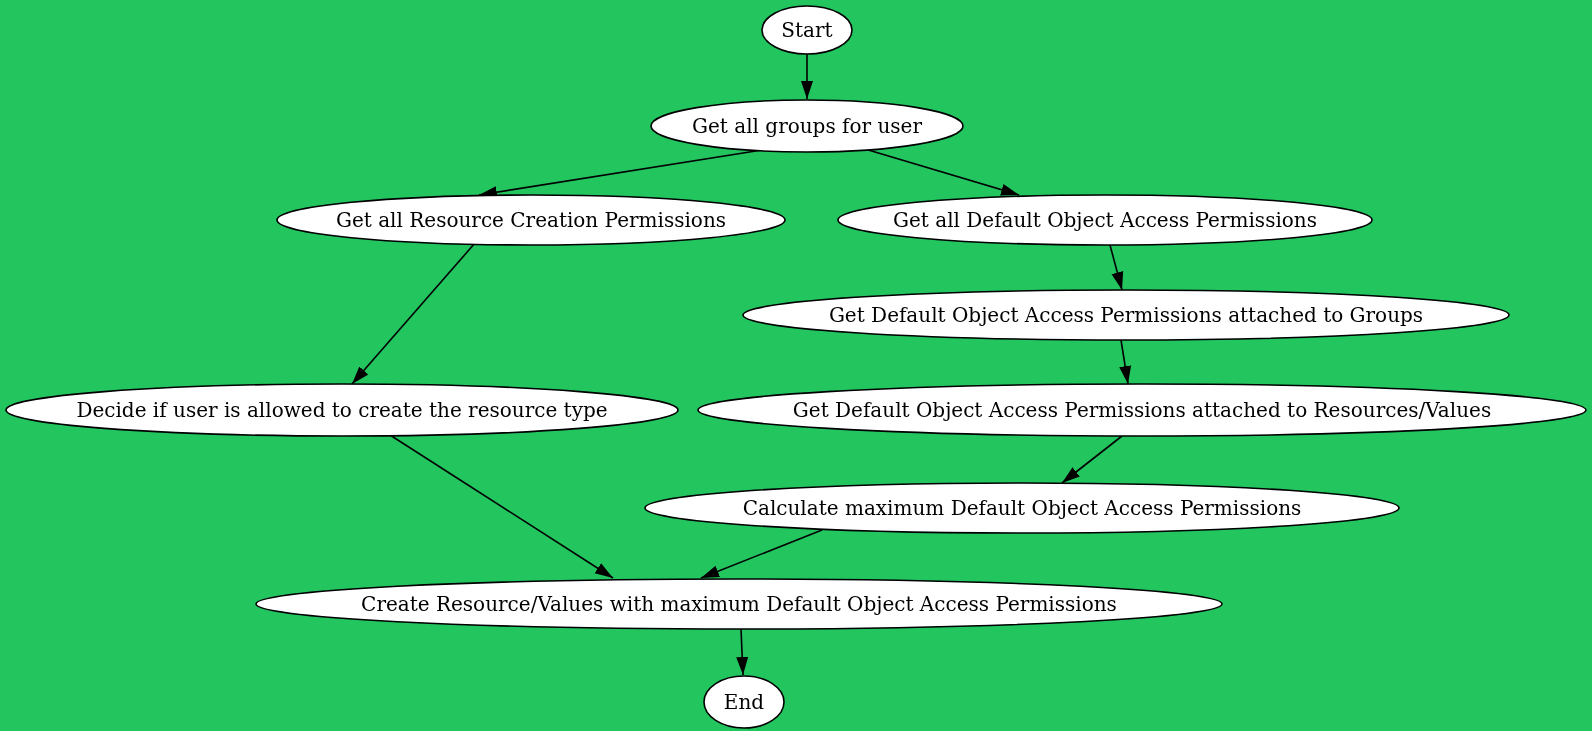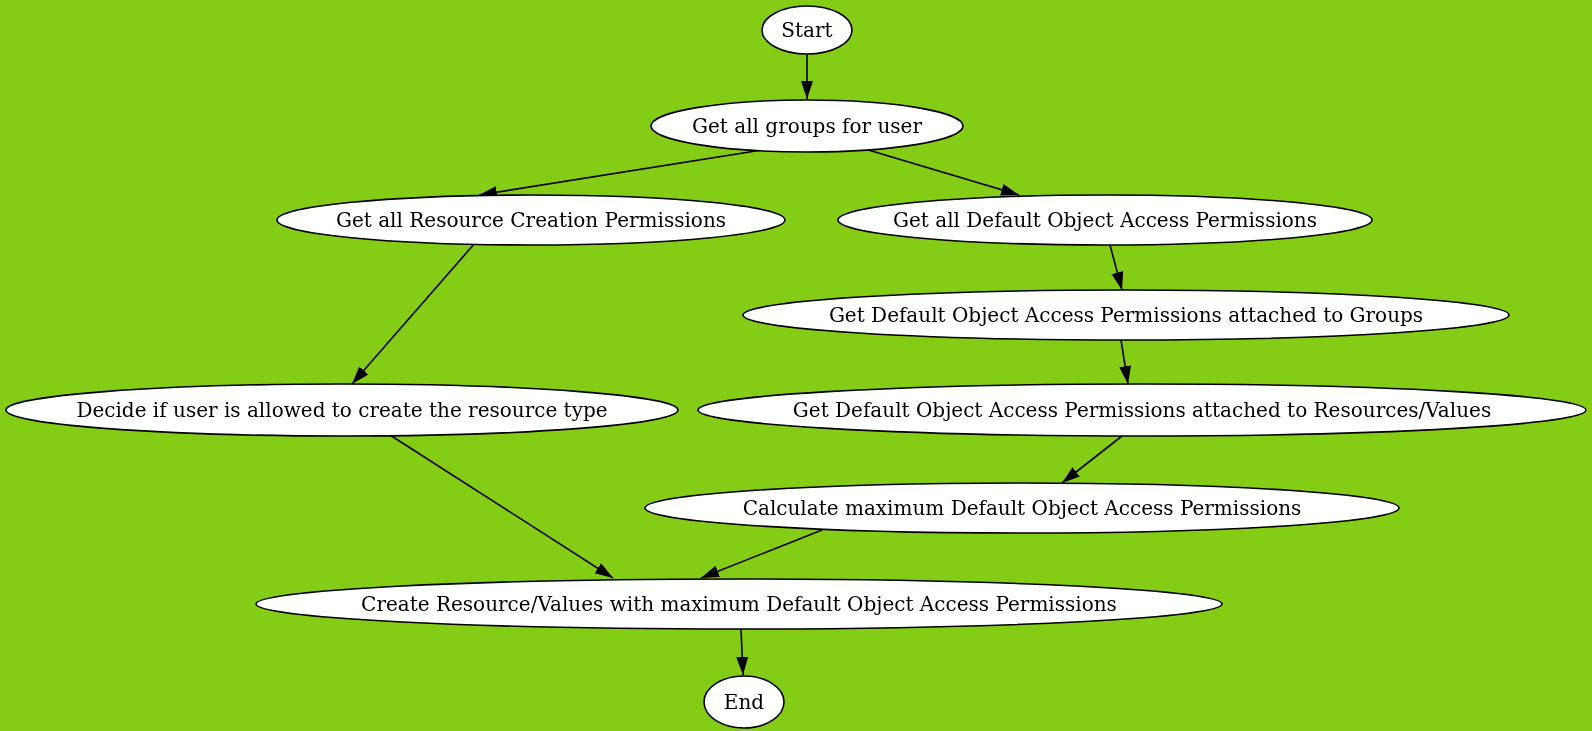--- a/index.html
+++ b/index.html
@@ -4,21 +4,21 @@
 <style>
   html, body {
     margin: 0;
     padding: 0;
     background: #ffffff;
   }
   .canvas {
     width: 1592px;
     height: 731px;
     position: relative;
-    background: #84cc16;
+    background: #22c55e;
     overflow: hidden;
   }
   svg text {
     font-family: "DejaVu Serif", "Liberation Serif", serif;
     font-size: 20px;
     fill: #000000;
   }
   svg ellipse {
     fill: #ffffff;
     stroke: #000000;

